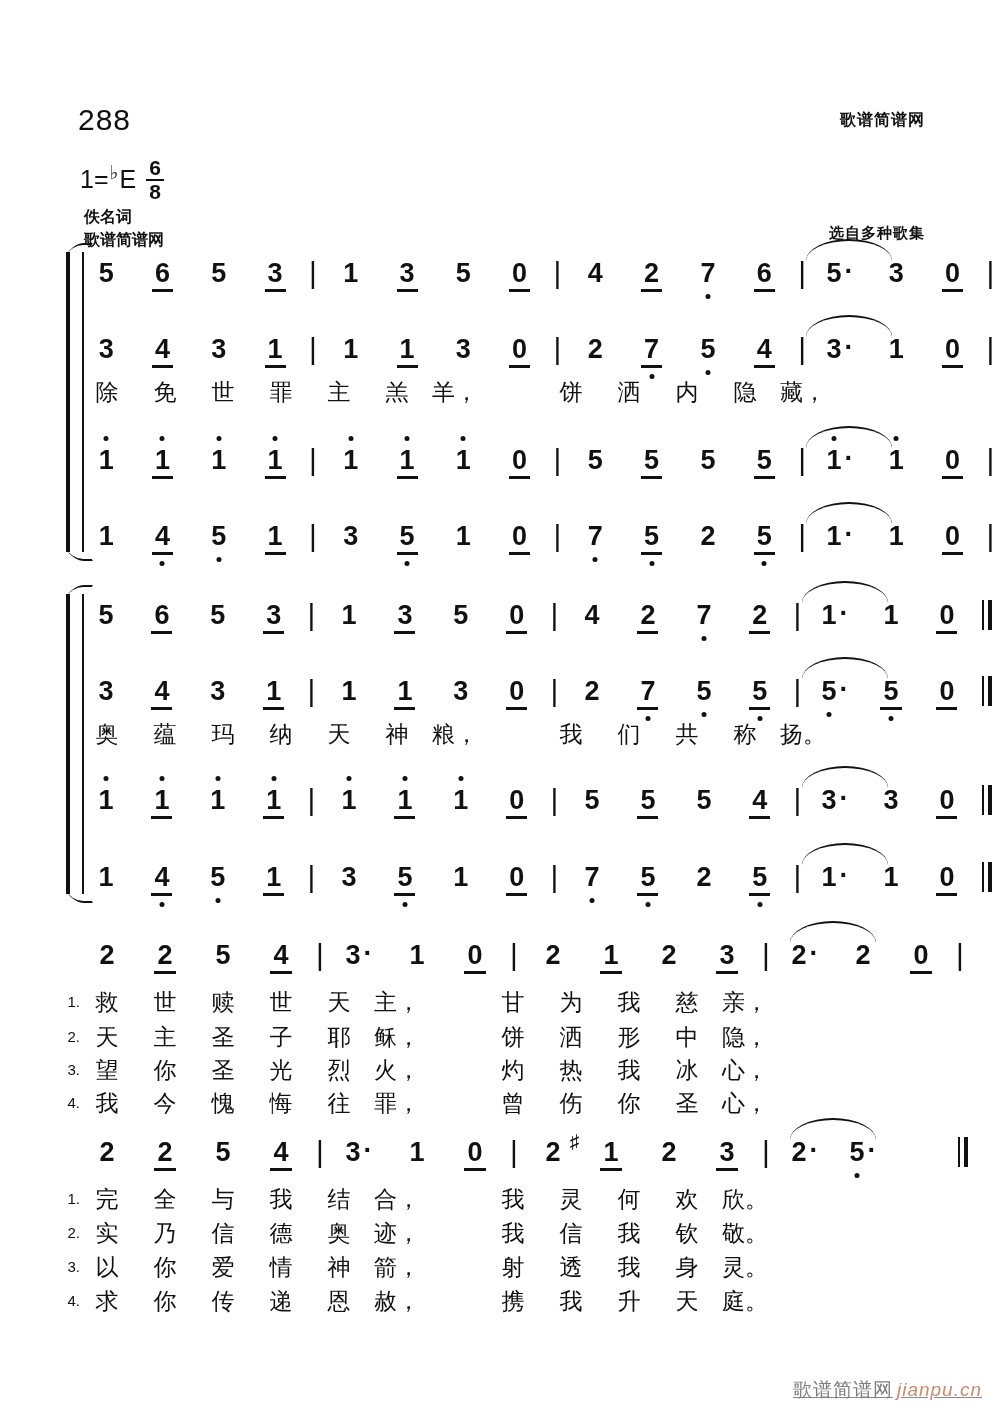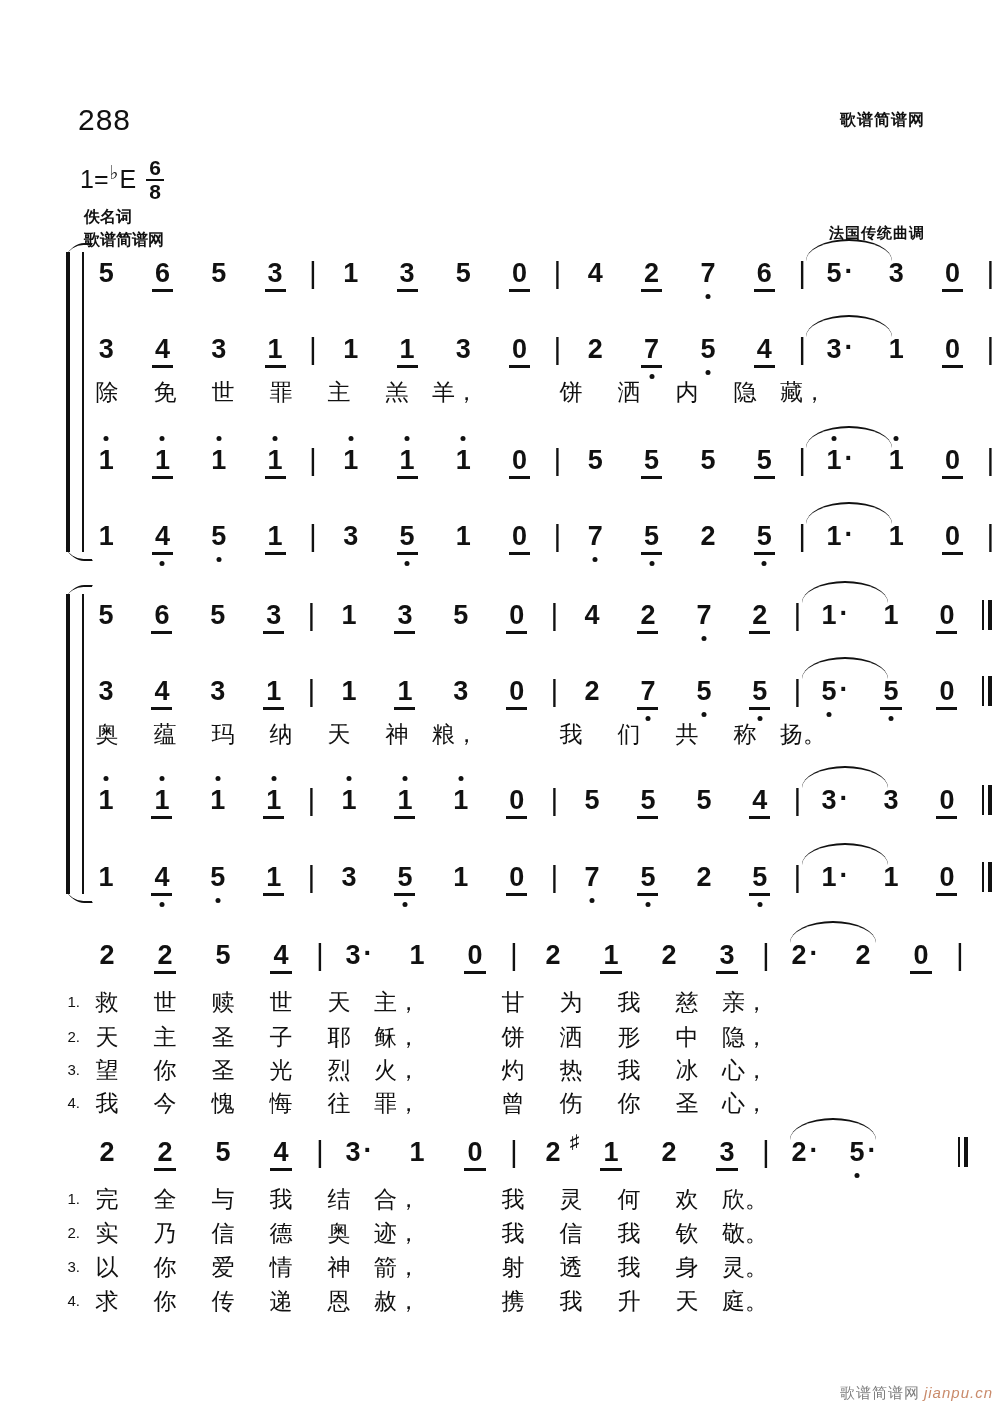--- a/index.html
+++ b/index.html
@@ -117,35 +117,35 @@
     position:absolute;left:0;right:0;height:34px;display:flex;align-items:center;
     font-family:"Liberation Serif",serif;font-size:23px;
   }
   .lyric-row .cell{width:58px;text-align:center;display:inline-block;}
   .verse-no{
     position:absolute;left:58px;width:22px;text-align:right;
     font-size:15px;font-family:"Liberation Sans",sans-serif;
   }
 
   .watermark{
-    position:absolute;right:7px;bottom:12px;
-    font-size:15px;font-family:"Liberation Sans",sans-serif;
-    color:#8a8a8a;letter-spacing:1px;
+    position:absolute;right:18px;bottom:12px;
+    font-size:19px;font-family:"Liberation Sans",sans-serif;
+    color:#8a8a8a;letter-spacing:1px;text-decoration:underline;
   }
   .watermark .cn{color:#7d7d7d;}
   .watermark .en{color:#c98a6a;font-style:italic;margin-left:4px;}
 </style>
 </head>
 <body>
 
 <div class="page">
 
   <div class="song-number">288</div>
   <div class="credit-top">歌谱简谱网</div>
-  <div class="credit-tune">法国传统曲调</div>
+  <div class="credit-tune">选自多种歌集</div>
 
   <div class="keysig">
     <span>1=</span>
       <span class="flat">♭</span>
       <span class="keyletter">E</span>
     <span class="meter">
       <span class="num">6</span>
       <span class="den">8</span>
     </span>
   </div>

